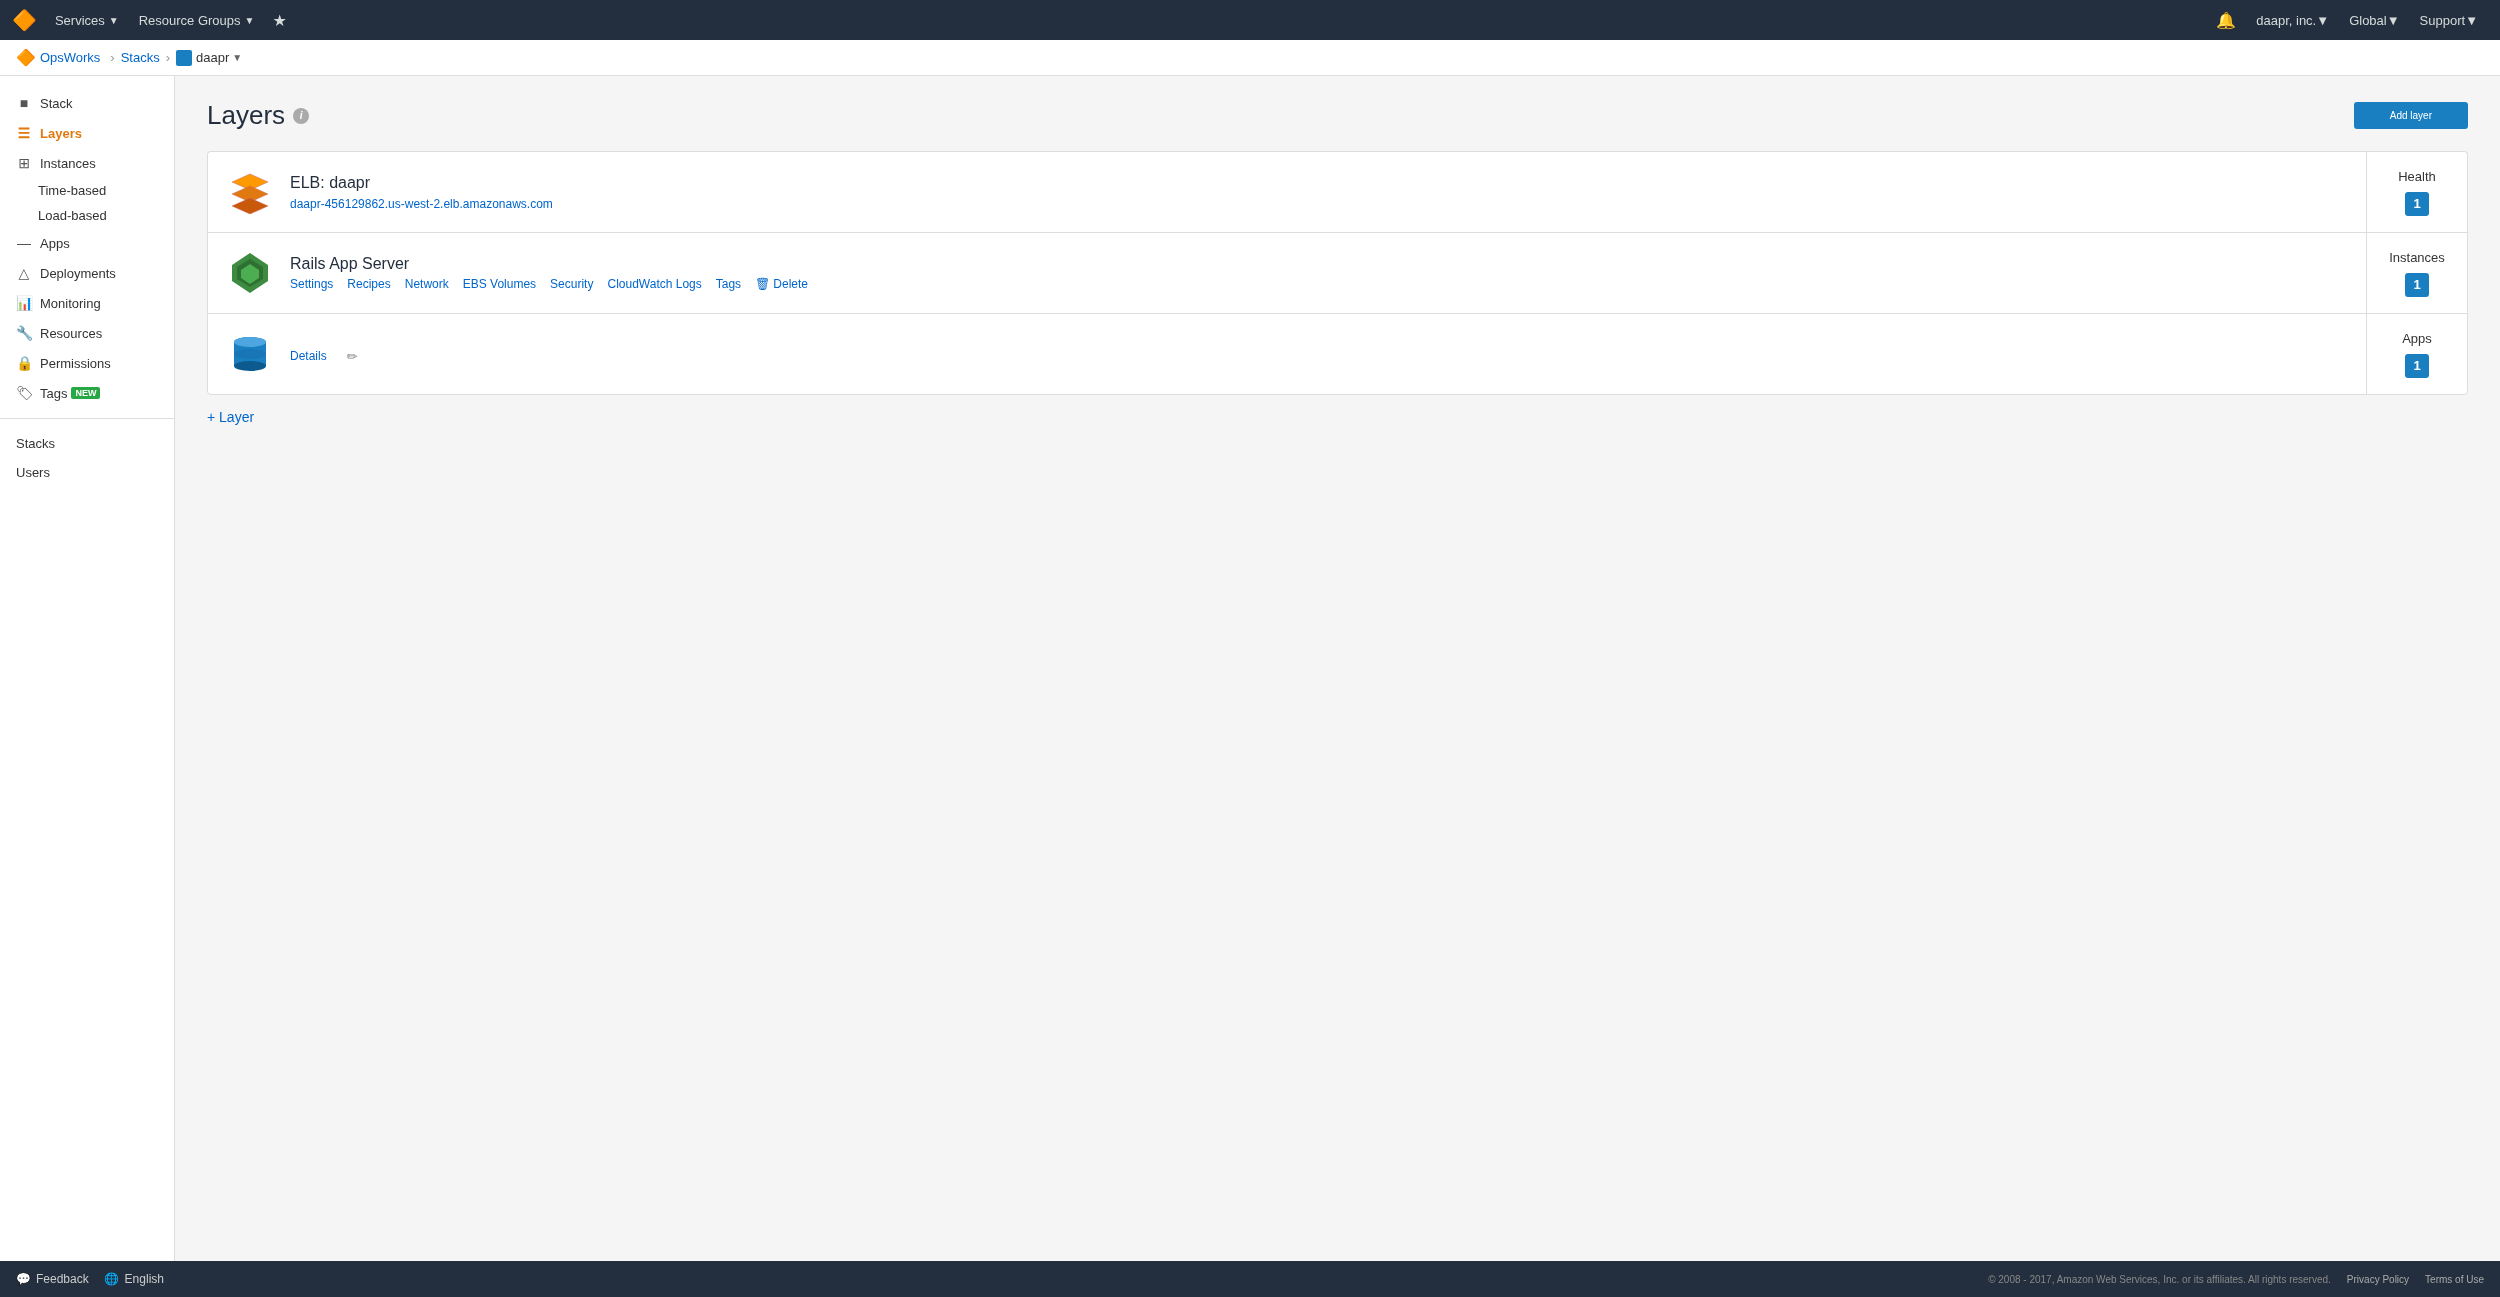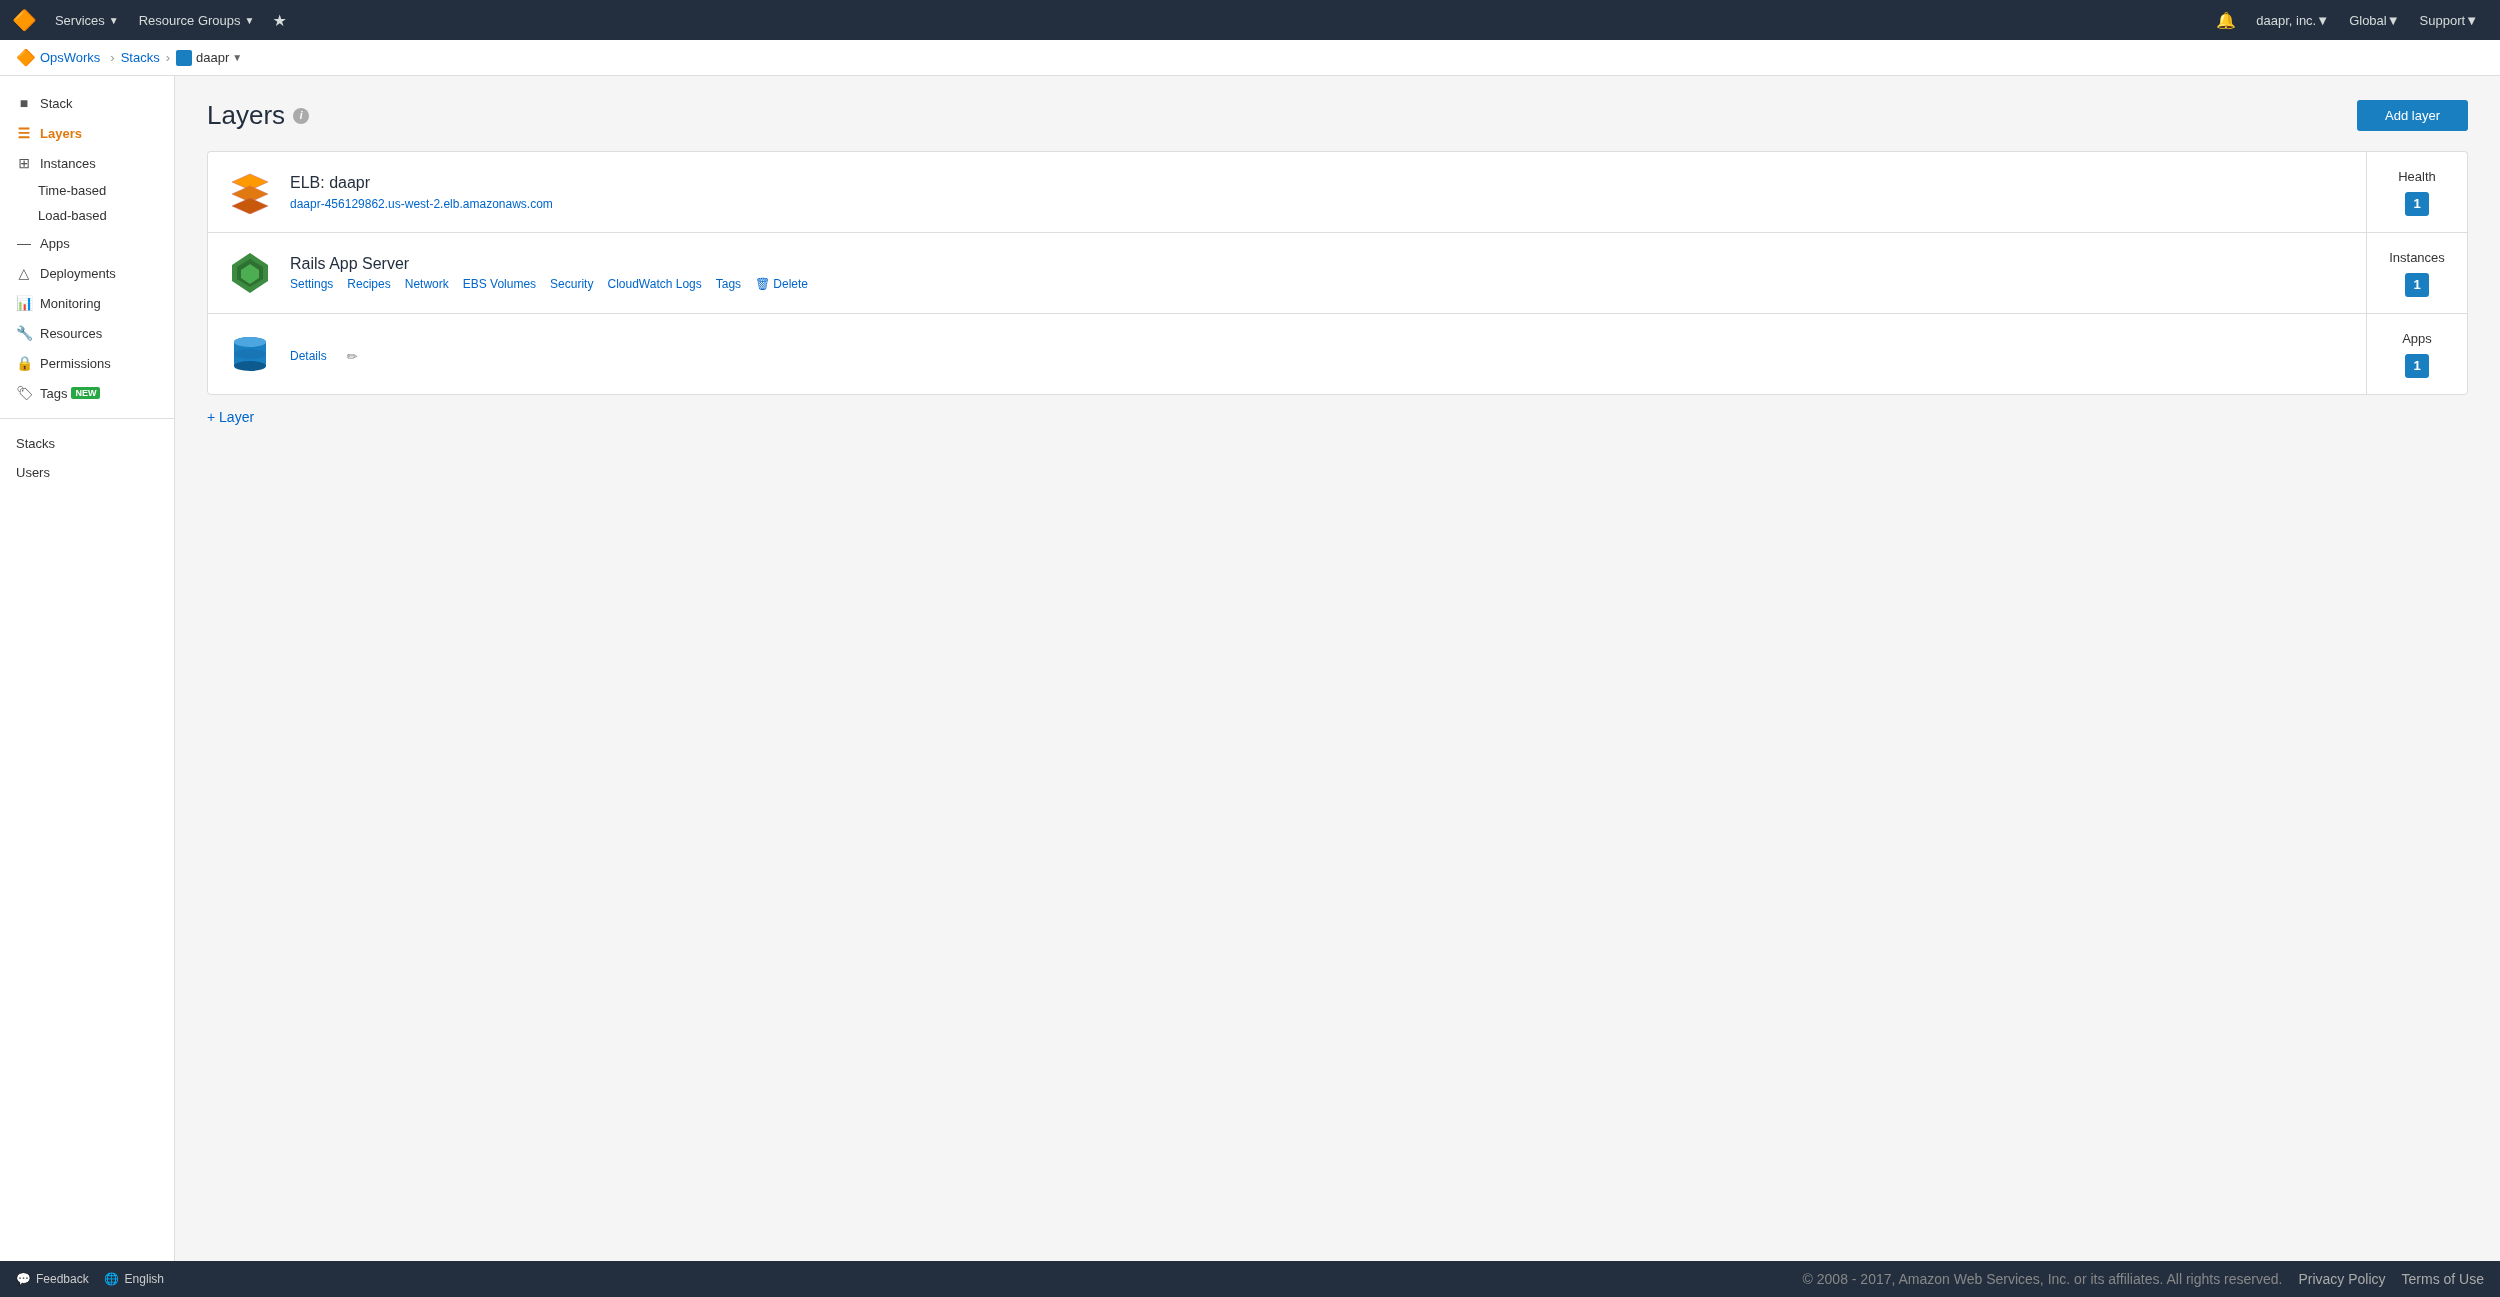--- a/index.html
+++ b/index.html
@@ -105,21 +105,21 @@
     .page-title-row {
       display: flex; align-items: center; gap: 8px;
     }
     .page-title {
       font-size: 26px; font-weight: 400; color: #232f3e;
     }
     .info-icon {
       width: 16px; height: 16px; border-radius: 50%; background: #aaa; color: #fff; font-size: 10px; display: inline-flex; align-items: center; justify-content: center; cursor: pointer; font-style: italic; font-weight: bold;
     }
     .add-layer-btn {
-      background: #1a7fc1; color: #fff; border: none; padding: 8px 28px; border-radius: 3px; font-size: 13px; cursor: pointer; font-weight: 500;
+      background: #1a7fc1; color: #fff; border: none; padding: 8px 36px; border-radius: 3px; font-size: 10px; cursor: pointer; font-weight: 500;
     }
 
     
     .layers-list { display: flex; flex-direction: column; gap: 0; }
 
     .layer-card {
       background: #fff;
       border: 1px solid #ddd;
       border-radius: 0;
       display: flex;
@@ -178,21 +178,21 @@
       height: 36px;
       display: flex;
       align-items: center;
       padding: 0 16px;
       flex-shrink: 0;
     }
     .footer-left { display: flex; align-items: center; gap: 16px; }
     .footer-feedback, .footer-english {
       display: flex; align-items: center; gap: 5px; color: #ccc; cursor: pointer;
     }
-    .footer-right { margin-left: auto; color: #888; font-size: 14px; display: flex; align-items: center; gap: 16px; }
+    .footer-right { margin-left: auto; color: #888; font-size: 10px; display: flex; align-items: center; gap: 16px; }
     .footer-link { color: #aaa; text-decoration: none; }
 
     
     .pencil-icon { color: #888; cursor: pointer; font-size: 13px; margin-left: 6px; }
   </style>
 </head>
 <body>
 
 <nav class="top-nav">
   <div class="top-nav-logo">

